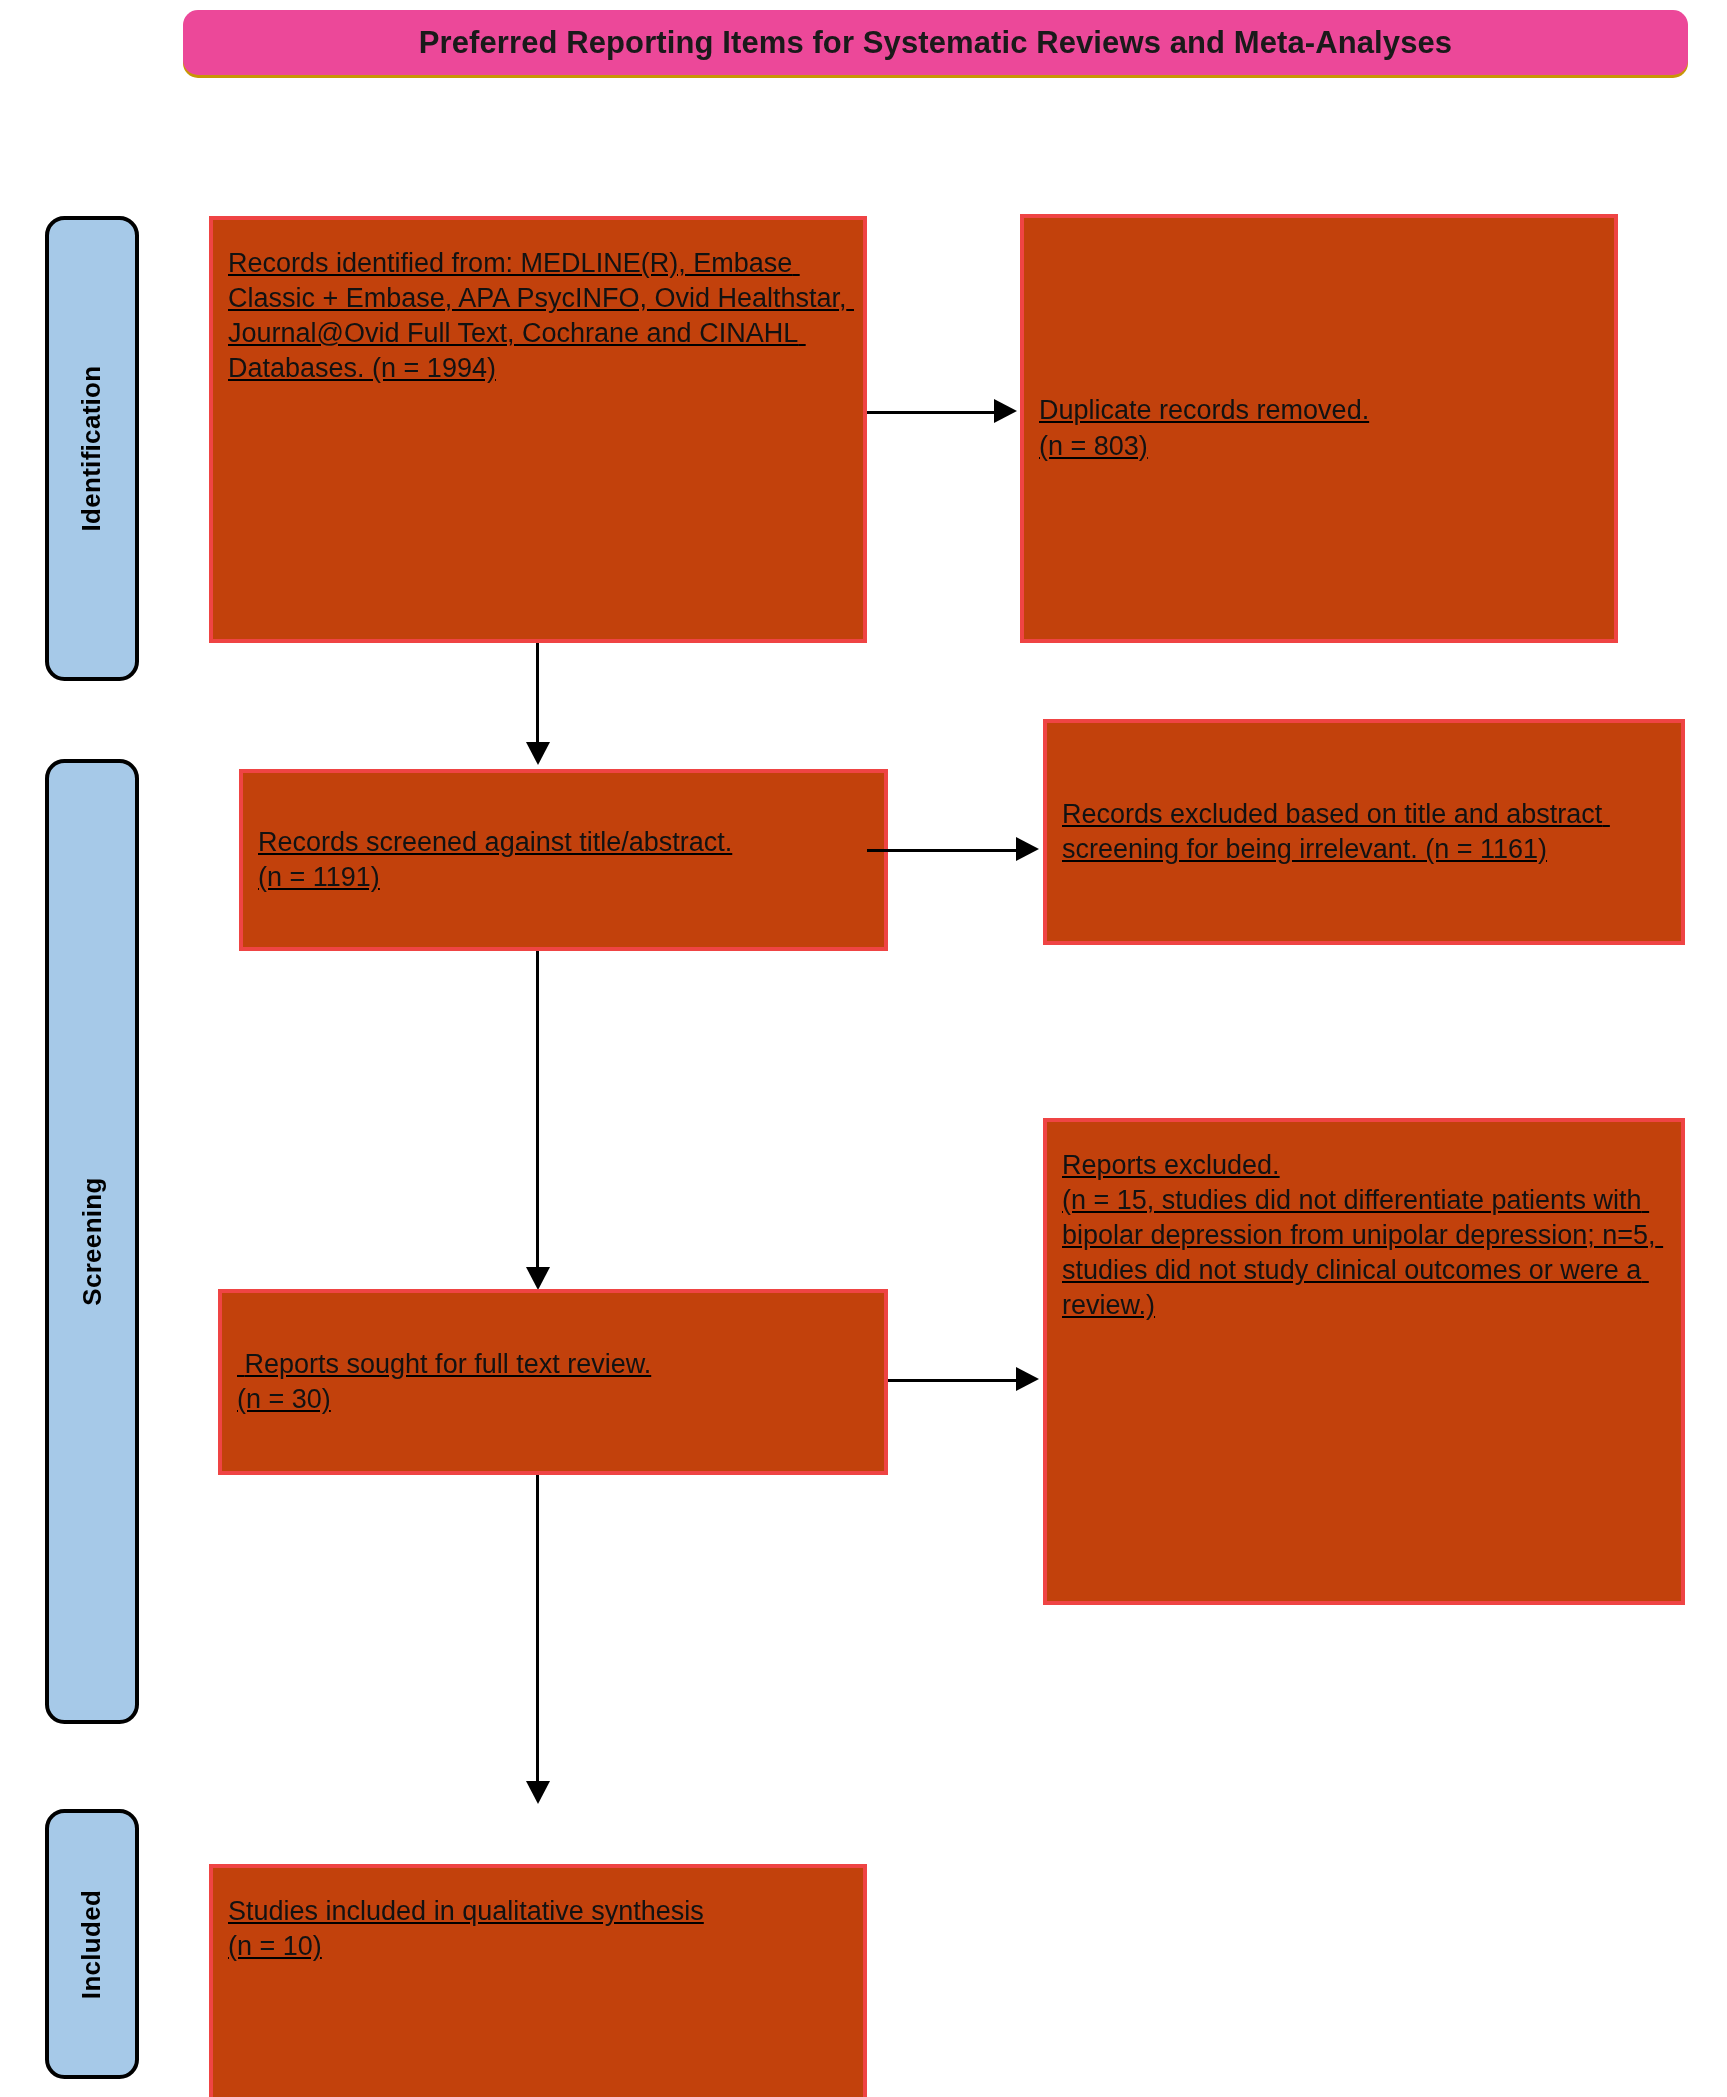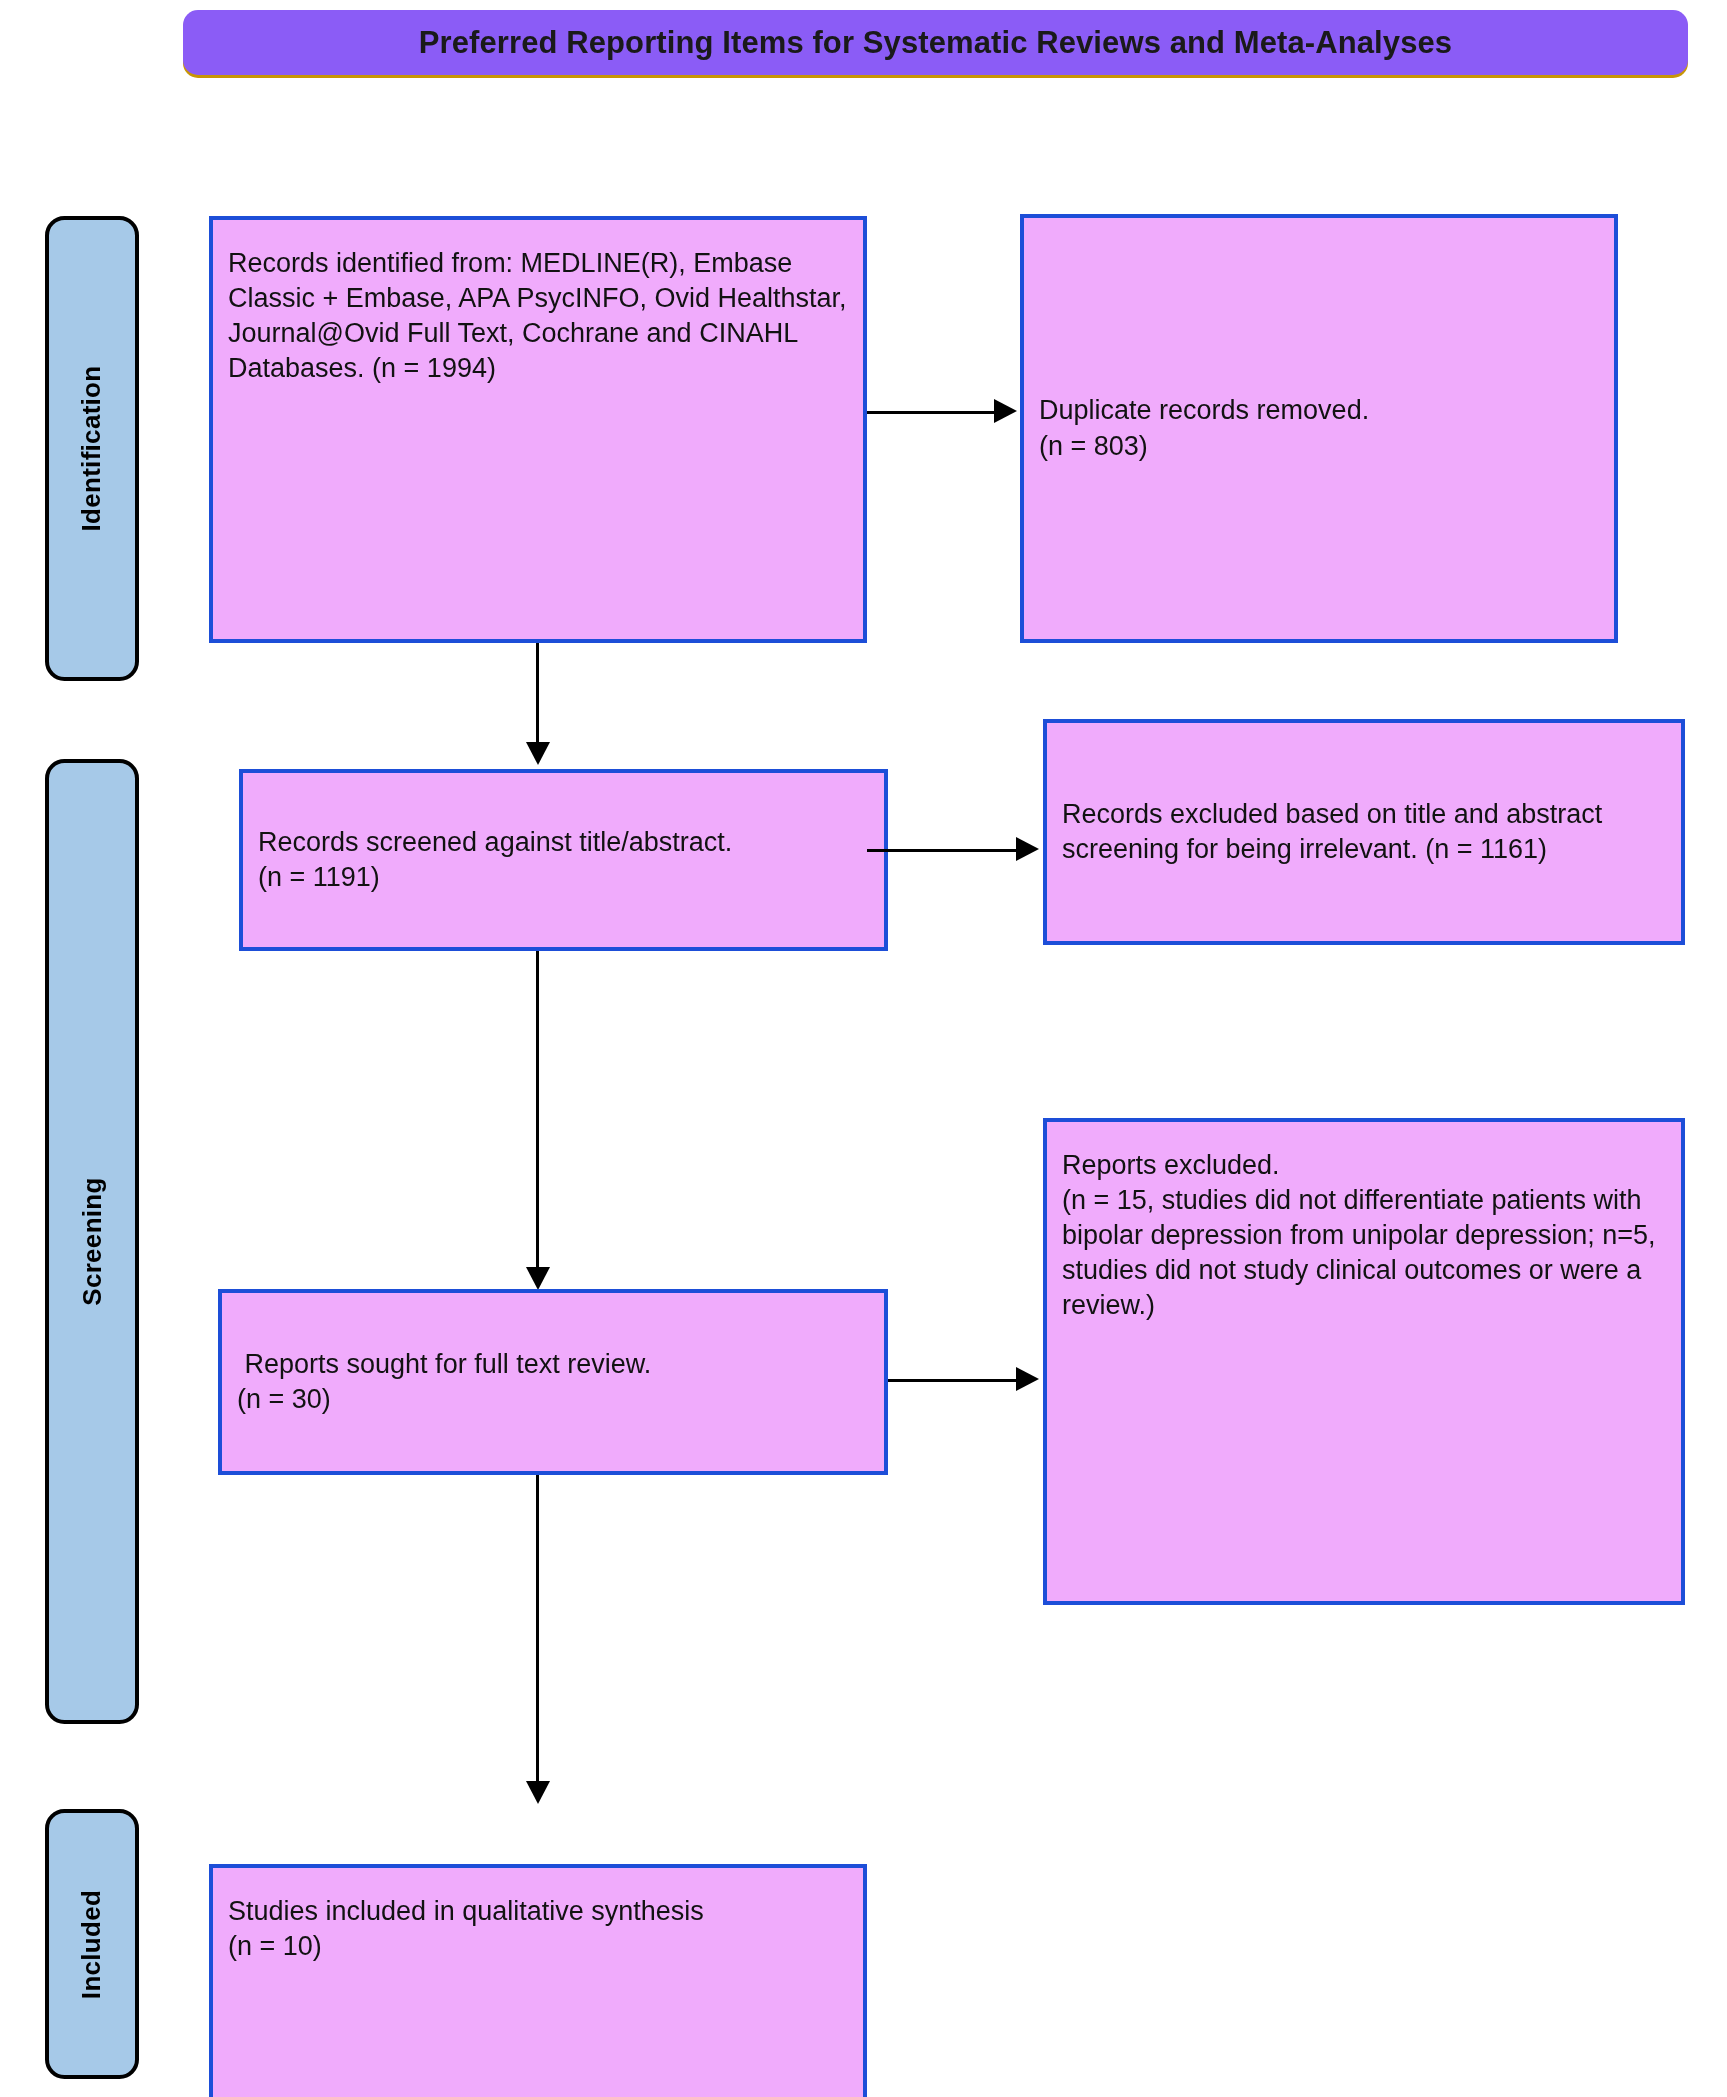--- a/index.html
+++ b/index.html
@@ -18,21 +18,21 @@
     overflow: hidden;
   }
 
   
   .banner {
     position: absolute;
     left: 183px;
     top: 10.3px;
     width: 1505px;
     height: 65px;
-    background: #8b5cf6;
+    background: #ec4899;
     border-radius: 15px;
     box-shadow: 0 2.9px 0 0 #c89606;
     display: flex;
     align-items: center;
     justify-content: center;
     box-sizing: border-box;
     padding: 0 34px;
   }
   .banner-text {
     font-size: 31px;
@@ -61,26 +61,27 @@
     white-space: nowrap;
     font-size: 26px;
     font-weight: bold;
     color: #000000;
     letter-spacing: 0.3px;
   }
 
   
   .box {
     position: absolute;
-    background: #f0abfc;
-    border: 4px solid #1d4ed8;
+    background: #c2410c;
+    border: 4px solid #ef4444;
     box-sizing: border-box;
     display: flex;
     flex-direction: column;
     justify-content: center;
+    text-decoration: underline;
   }
   .box-text {
     font-size: 27px;
     line-height: 1.30;
     color: #121212;
     padding: 0 15px;
     white-space: pre-wrap;
   }
   .box.top-aligned {
     justify-content: flex-start;

